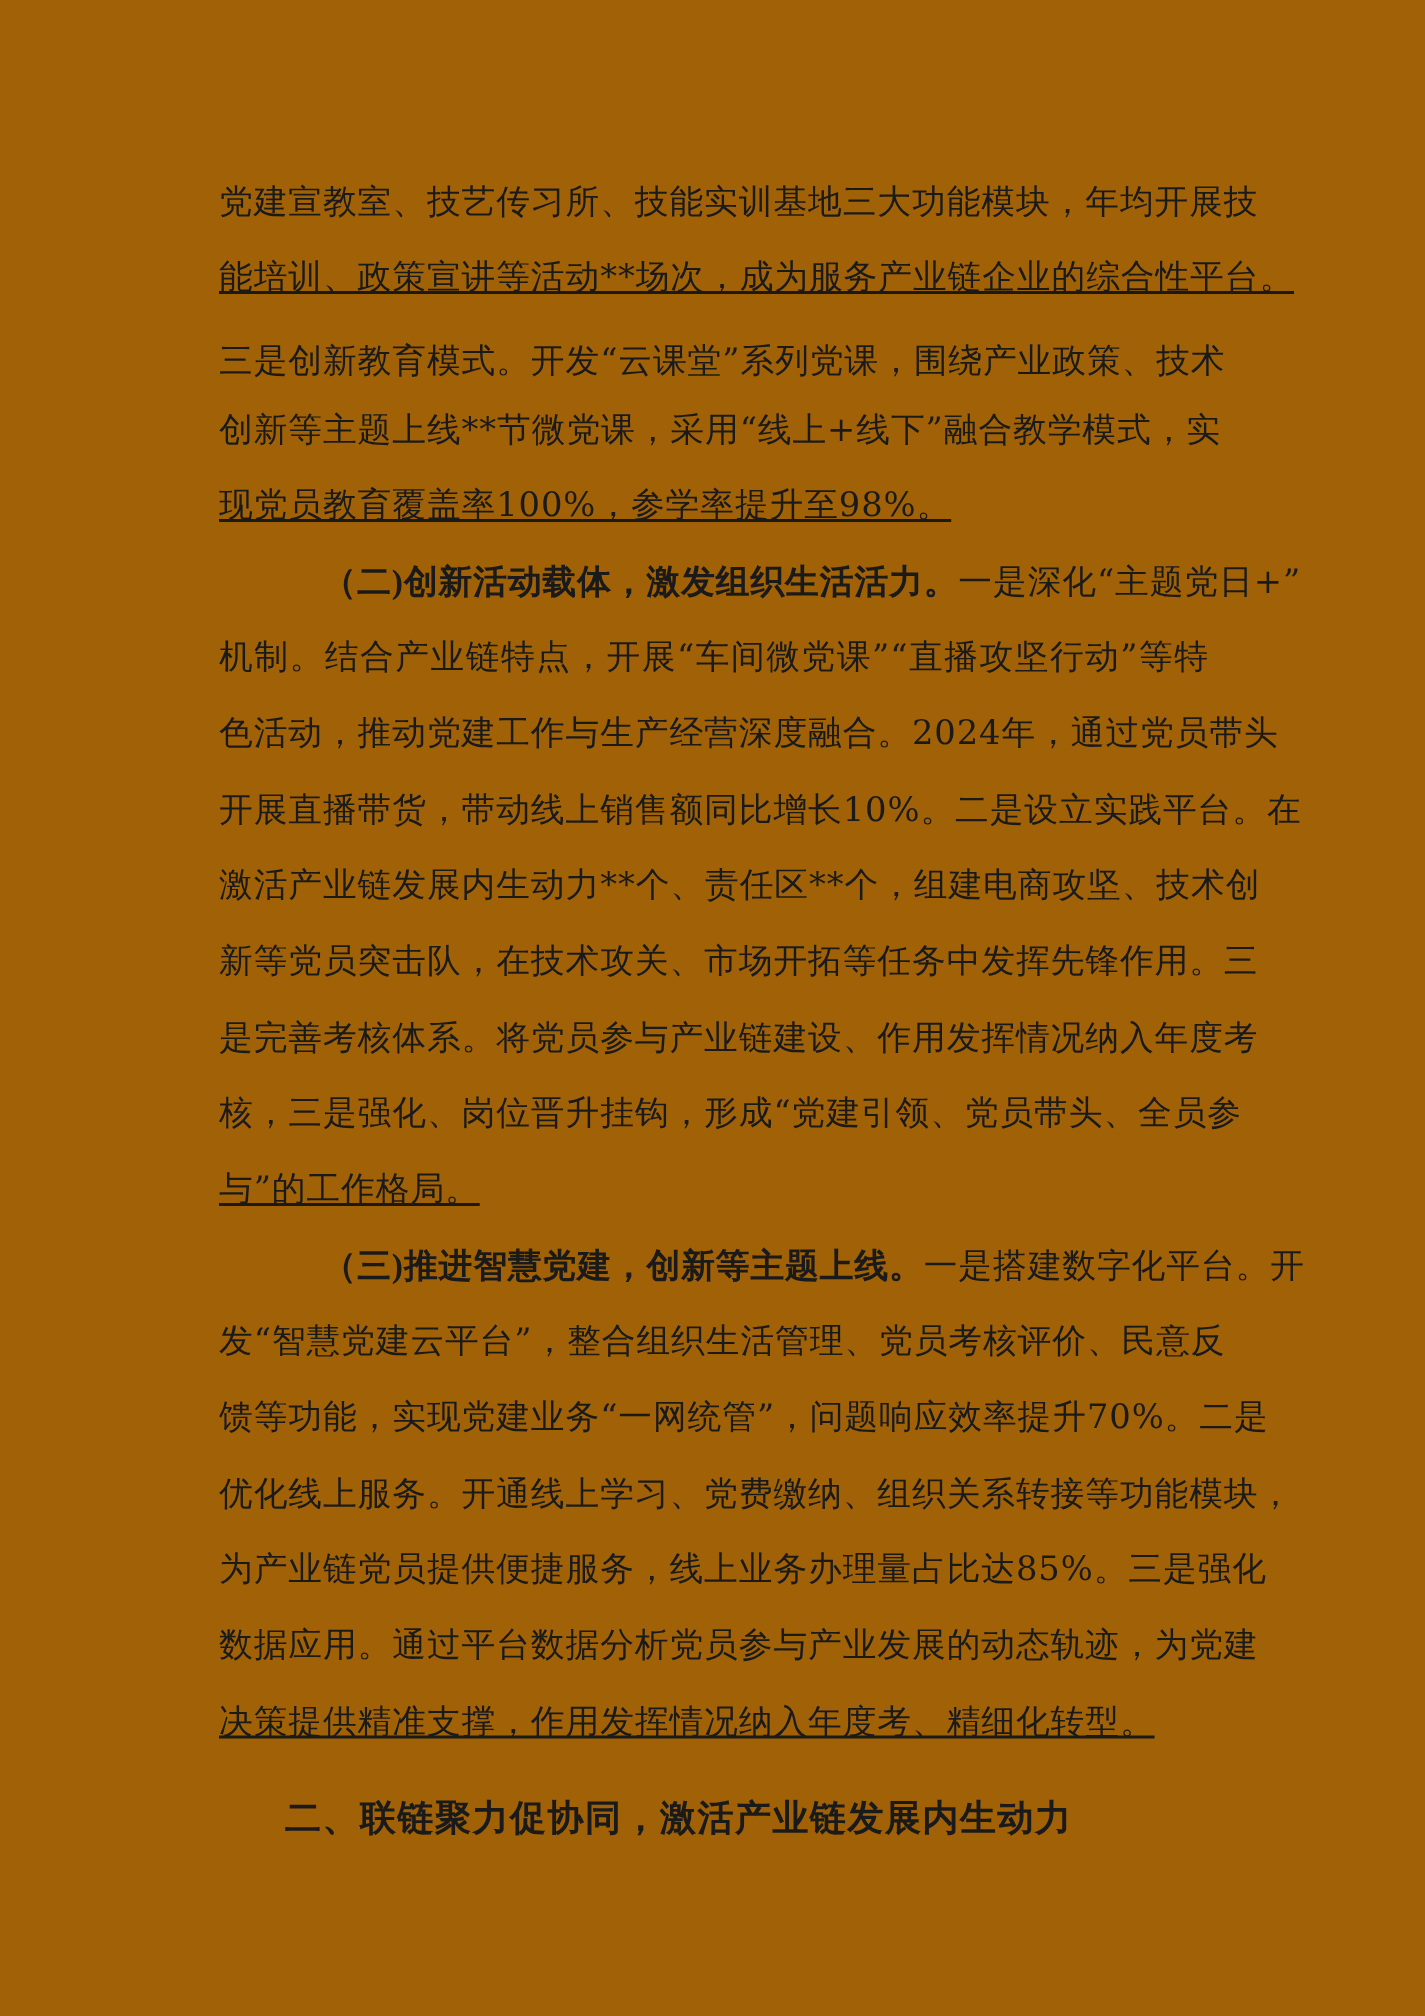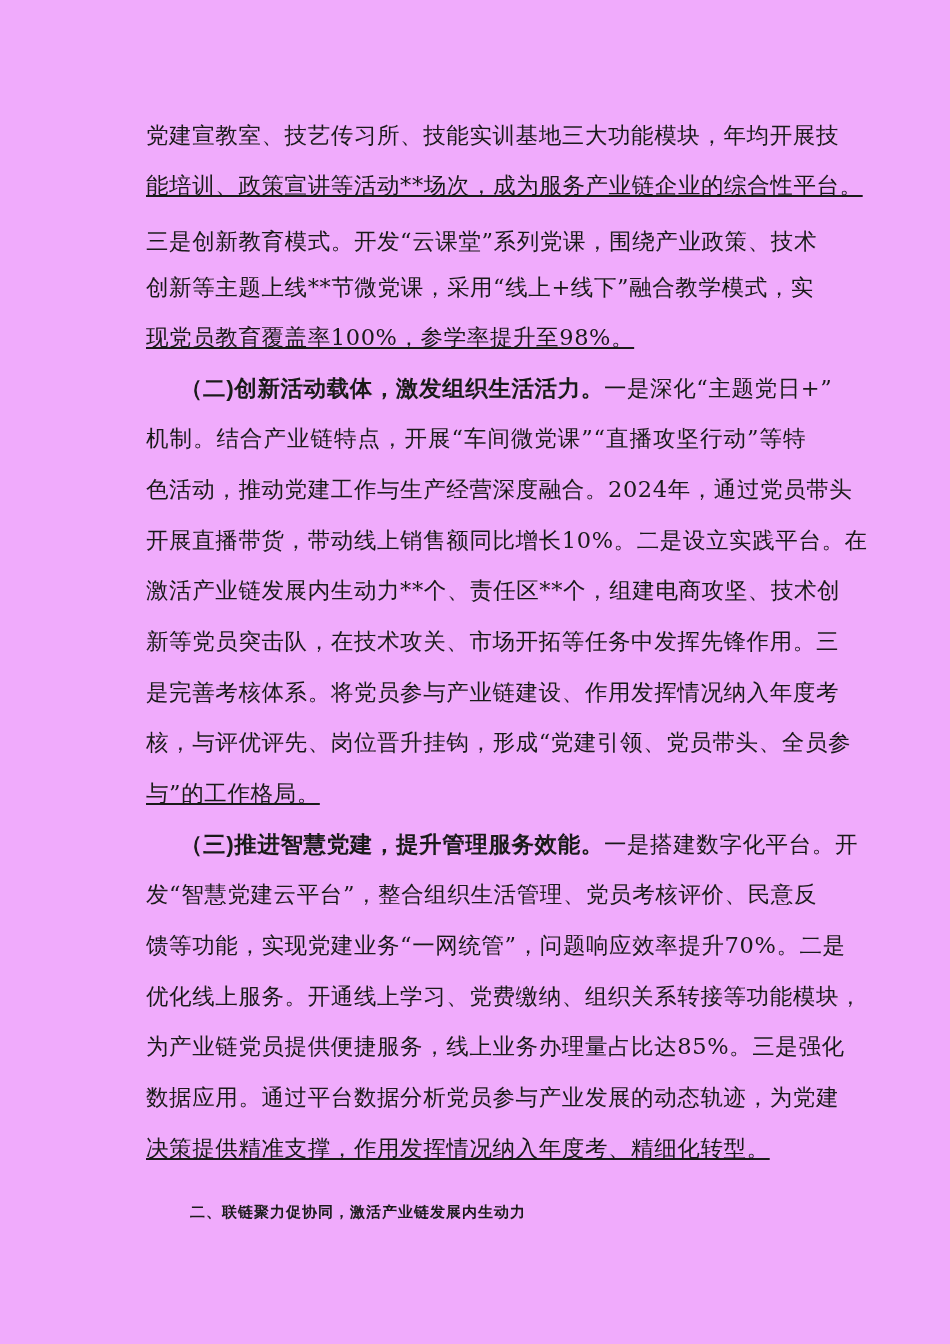--- a/index.html
+++ b/index.html
@@ -13,21 +13,21 @@
     position: relative;
     overflow: hidden;
     font-family: "DejaVu Serif", "Liberation Serif", serif;
     color: #1a1a1a;
   }
   .page {
     position: absolute;
     left: 0; top: 0;
     width: 950px;
     height: 1344px;
-    background: #f0abfc;
+    background: #a16207;
   }
   .line {
     position: absolute;
     left: 146px;
     width: 660px;
     height: 30px;
     line-height: 30px;
     font-size: 22.5px;
     white-space: nowrap;
     text-align: justify;
@@ -41,29 +41,30 @@
   .line.overflow {
     width: 672px;
     text-decoration: underline;
   }
   .line.indent {
     left: 180px;
     width: 626px;
   }
   .lead {
     font-weight: bold;
-    font-family: Liberation Sans, sans-serif;
+    font-family: Liberation Serif, serif;
+    margin-left: 35px;
   }
   .heading {
     position: absolute;
     left: 190px;
     top: 1197px;
     height: 30px;
     line-height: 30px;
-    font-size: 15px;
+    font-size: 24px;
     font-weight: bold;
     font-family: "DejaVu Sans", "Liberation Sans", sans-serif;
     letter-spacing: 1px;
     white-space: nowrap;
   }
 </style>
 </head>
 <body>
 
 <div class="page">
@@ -79,27 +80,27 @@
   <div class="paragraph">
     <div class="line indent" style="top:373px">
       <span class="lead">（二)创新活动载体，激发组织生活活力。</span><span>一是深化“主题党日+”</span>
     </div>
     <div class="line" style="top:423px">机制。结合产业链特点，开展“车间微党课”“直播攻坚行动”等特</div>
     <div class="line" style="top:474px">色活动，推动党建工作与生产经营深度融合。2024年，通过党员带头</div>
     <div class="line" style="top:525px">开展直播带货，带动线上销售额同比增长10%。二是设立实践平台。在</div>
     <div class="line" style="top:575px">激活产业链发展内生动力**个、责任区**个，组建电商攻坚、技术创</div>
     <div class="line" style="top:626px">新等党员突击队，在技术攻关、市场开拓等任务中发挥先锋作用。三</div>
     <div class="line" style="top:677px">是完善考核体系。将党员参与产业链建设、作用发挥情况纳入年度考</div>
-    <div class="line" style="top:727px">核，与评优评先、岗位晋升挂钩，形成“党建引领、党员带头、全员参</div>
+    <div class="line" style="top:727px">核，三是强化、岗位晋升挂钩，形成“党建引领、党员带头、全员参</div>
     <div class="line last" style="top:778px">与”的工作格局。</div>
   </div>
 
   <div class="paragraph">
     <div class="line indent" style="top:829px">
-      <span class="lead">（三)推进智慧党建，提升管理服务效能。</span><span>一是搭建数字化平台。开</span>
+      <span class="lead">（三)推进智慧党建，创新等主题上线。</span><span>一是搭建数字化平台。开</span>
     </div>
     <div class="line" style="top:879px">发“智慧党建云平台”，整合组织生活管理、党员考核评价、民意反</div>
     <div class="line" style="top:930px">馈等功能，实现党建业务“一网统管”，问题响应效率提升70%。二是</div>
     <div class="line" style="top:981px">优化线上服务。开通线上学习、党费缴纳、组织关系转接等功能模块，</div>
     <div class="line" style="top:1031px">为产业链党员提供便捷服务，线上业务办理量占比达85%。三是强化</div>
     <div class="line" style="top:1082px">数据应用。通过平台数据分析党员参与产业发展的动态轨迹，为党建</div>
     <div class="line last" style="top:1133px">决策提供精准支撑，作用发挥情况纳入年度考、精细化转型。</div>
   </div>
 
   <div class="heading">二、联链聚力促协同，激活产业链发展内生动力</div>

